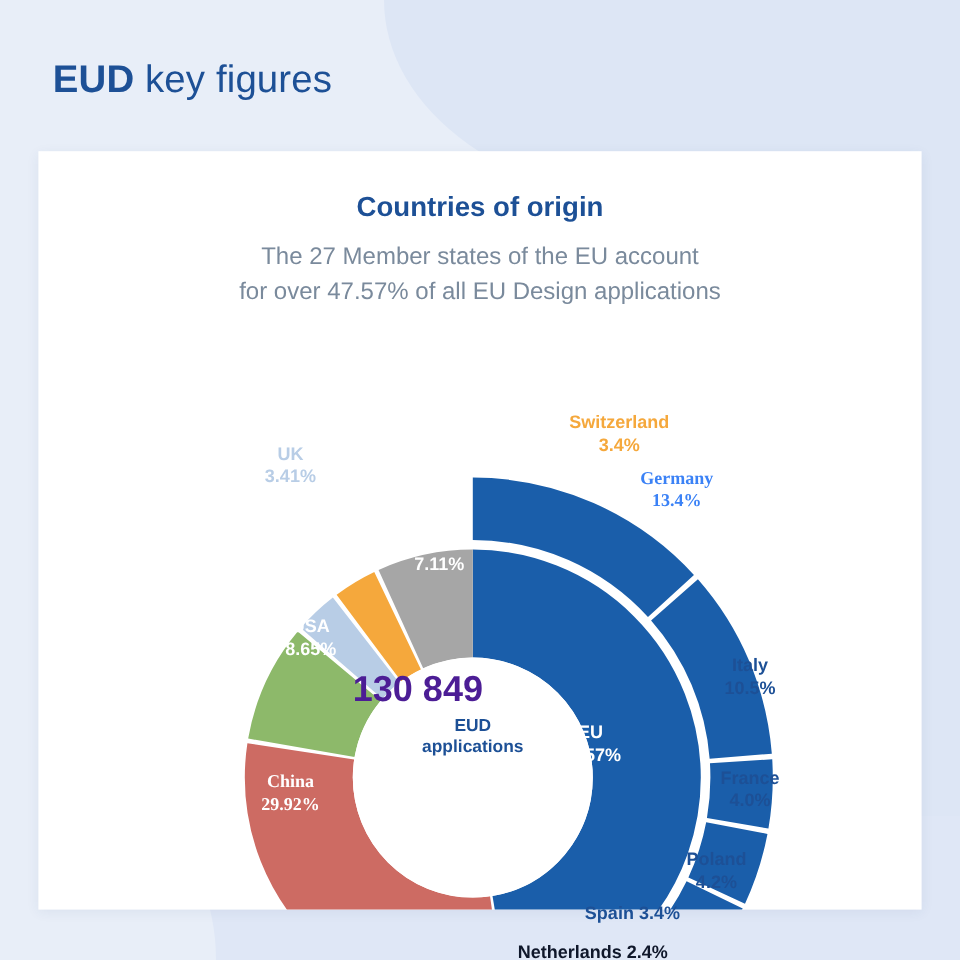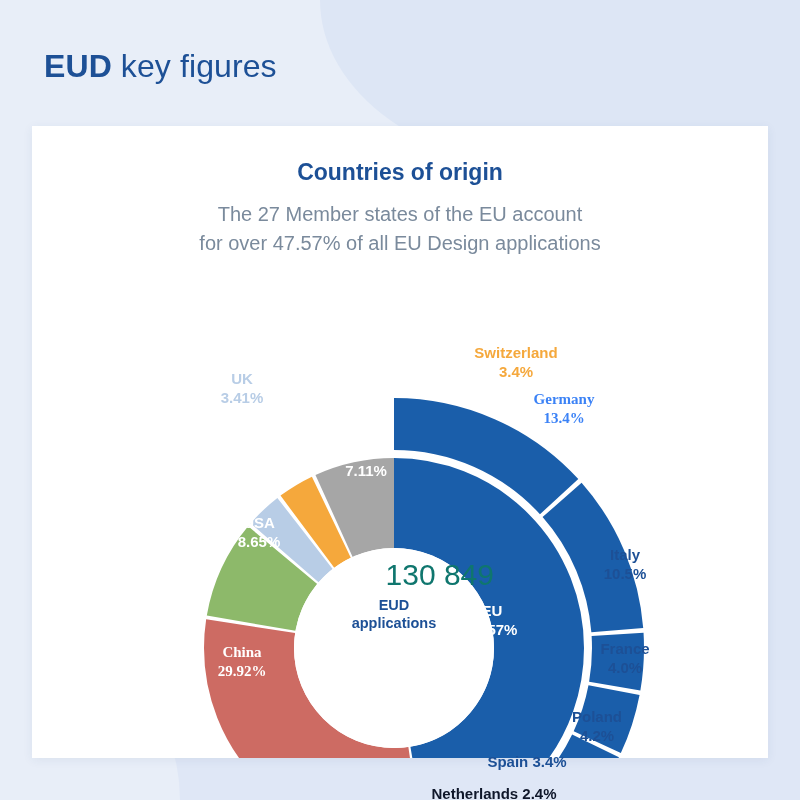--- a/index.html
+++ b/index.html
@@ -102,26 +102,26 @@
     font-weight: bold;
     line-height: 1.25;
     white-space: nowrap;
   }
   .lbl.center-txt { text-align: center; }
   .lbl.right-txt { text-align: center; }
 
   #center-value {
     position: absolute;
     width: 200px;
-    text-align: right;
+    text-align: left;
     left: 262px;
     top: 300px;
     font-size: 30px;
-    font-weight: normal;
-    color: #0f766e;
+    font-weight: bold;
+    color: #4c1d95;
   }
   #center-caption {
     position: absolute;
     width: 200px;
     text-align: center;
     left: 262px;
     top: 338px;
     font-size: 14.5px;
     font-weight: bold;
     color: #1d5096;

